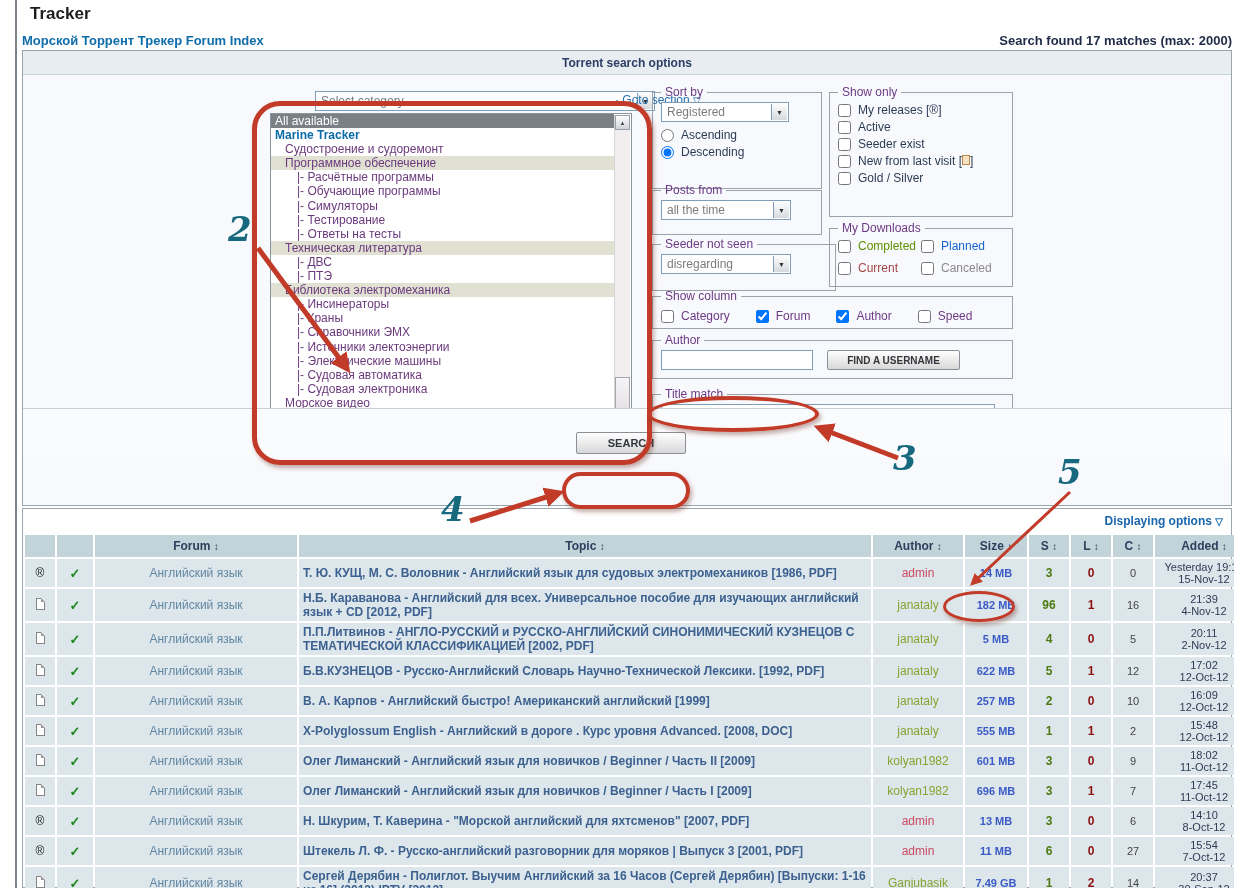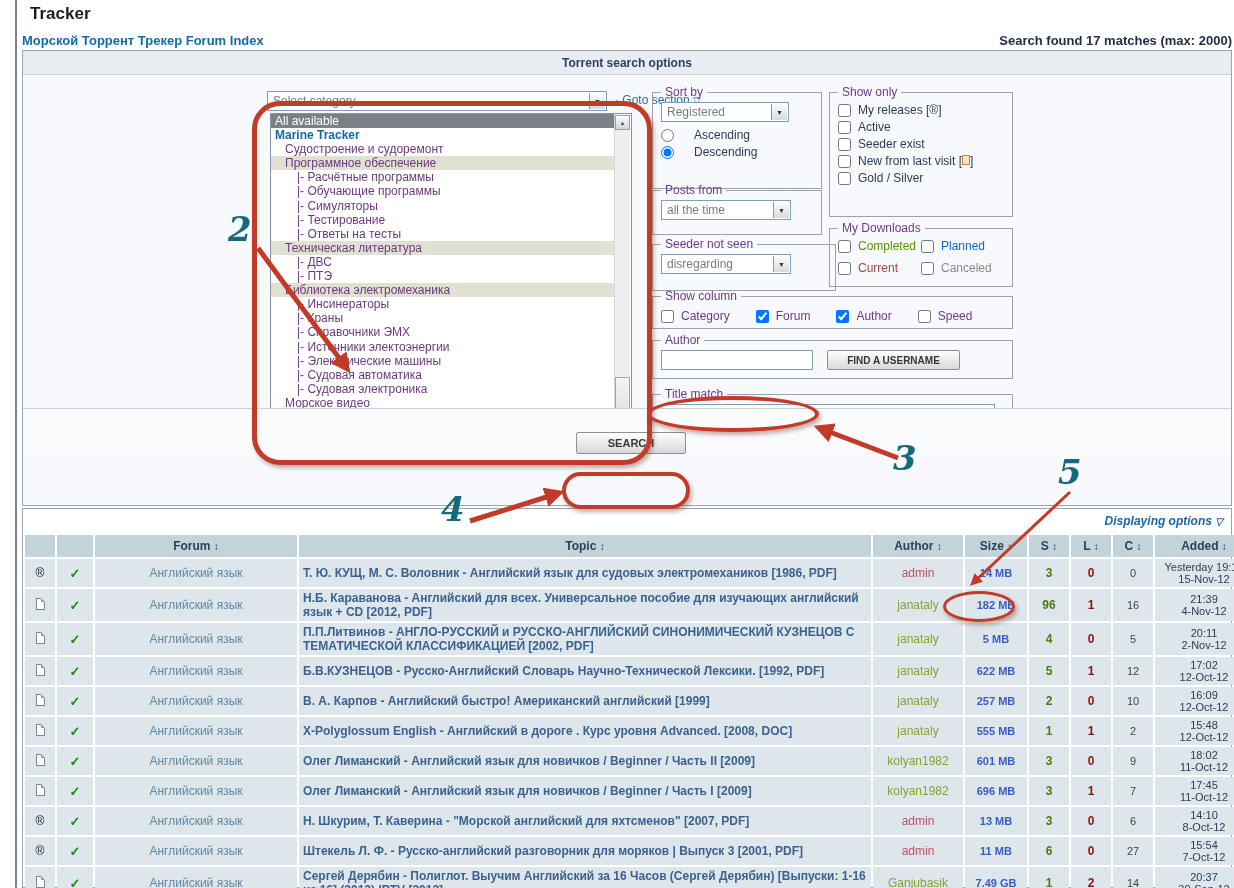--- a/index.html
+++ b/index.html
@@ -14,21 +14,21 @@
   #crumb-row a{color:#0f6dab;font-weight:bold;font-size:13px;}
   #search-found{color:#1f2b47;font-weight:bold;font-size:13px;}
 
   
   #options-box{position:absolute;left:22px;top:50px;width:1210px;height:456px;border:1px solid #9aa6ad;background:#f8f9fc;}
   #options-header{height:24px;background:#e7edf1;border-bottom:1px solid #c9d2d8;text-align:center;
     font-size:12px;font-weight:bold;color:#2c3e66;line-height:24px;}
   #opt-body{position:relative;height:382px;}
 
   .fake-select{position:relative;background:#fff;border:1px solid #7f9db9;height:20px;font-size:12px;color:#7c7c7c;
-    padding:2px 20px 2px 5px;white-space:nowrap;overflow:hidden;}
+    padding:2px 20px 2px 5px;white-space:nowrap;overflow:hidden;margin-left:48px;}
   .dd-btn{position:absolute;right:1px;top:1px;bottom:1px;width:16px;background:linear-gradient(#fdfdfd,#d6d9de);
     border-left:1px solid #7f9db9;display:flex;align-items:center;justify-content:center;font-size:7px;color:#333;}
   #sel-category{position:absolute;left:244px;top:16px;width:340px;}
   #goto-link{position:absolute;left:592px;top:18px;font-size:12px;color:#2570ad;}
   .tri-down{font-size:10px;color:#2570ad;}
 
   
   #cat-list{position:absolute;left:247px;top:38px;width:362px;height:340px;background:#fff;border:1px solid #8a949c;
     overflow:hidden;padding-right:17px;}
   .opt{font-size:12px;line-height:14.1px;color:#6b3a7d;white-space:nowrap;padding-left:14px;}
@@ -50,21 +50,21 @@
   #fs-showonly{left:806px;top:10px;width:184px;height:132px;}
   #fs-posts{left:629px;top:108px;width:170px;height:52px;}
   #fs-mydl{left:806px;top:146px;width:184px;height:66px;}
   #fs-seeder{left:629px;top:162px;width:184px;height:54px;}
   #fs-showcol{left:629px;top:214px;width:361px;height:40px;}
   #fs-author{left:629px;top:258px;width:361px;height:46px;}
   #fs-title{left:629px;top:312px;width:361px;height:68px;}
 
   #fs-sort .fake-select{width:128px;margin:2px 0 6px;}
   #fs-posts .fake-select,#fs-seeder .fake-select{width:130px;margin:2px 0;}
-  .radio-row{display:flex;align-items:center;gap:20px;font-size:12px;color:#2c3b55;margin:3px 0;}
+  .radio-row{display:flex;align-items:center;gap:7px;font-size:12px;color:#2c3b55;margin:3px 0;}
   .cb-row{display:flex;align-items:center;gap:7px;font-size:12px;color:#2c3b55;margin:3px 0;white-space:nowrap;}
   input[type=checkbox],input[type=radio]{width:13px;height:13px;margin:0;}
   #fs-mydl .grid{display:grid;grid-template-columns:1fr 1fr;row-gap:2px;}
   #fs-mydl span[data-color="green"]{color:#5f9000;}
   #fs-mydl span[data-color="blue"]{color:#1565d0;}
   #fs-mydl span[data-color="red"]{color:#a34545;}
   #fs-mydl span[data-color="gray"]{color:#8a8a8a;}
   #fs-showcol .row{display:flex;gap:26px;margin-top:2px;}
   #fs-showcol .cb-row span{color:#6b3a85;}
   .mini-doc-icon{display:inline-block;width:8px;height:10px;background:#f7e3c2;border:1px solid #b8894a;}
@@ -78,21 +78,21 @@
   #allwords-row{display:flex;align-items:center;gap:6px;margin-top:5px;font-size:12px;}
   #allwords-row b{color:#22272e;}
   #search-help{color:#2570ad;font-size:12px;}
 
   
   #search-band{position:absolute;left:0;right:0;bottom:0;height:49px;border-top:1px solid #c9d2d8;background:#fafbfd;}
   #search-btn{position:absolute;left:553px;top:23px;width:110px;height:22px;font-size:11px;}
 
   
   #results-box{position:absolute;left:22px;top:508px;width:1210px;height:380px;border:1px solid #9aa6ad;background:#fff;}
-  #disp-row{height:24px;display:flex;justify-content:flex-end;align-items:center;padding-right:8px;font-style:italic;}
+  #disp-row{height:24px;display:flex;justify-content:flex-end;align-items:center;padding-right:8px;}
   #disp-row a{color:#1a66ad;font-weight:bold;font-size:12px;}
   table{border-collapse:separate;border-spacing:2px;width:1208px;table-layout:fixed;margin:0;}
   th{background:#c2d3d9;color:#2e3f5e;font-size:12px;font-weight:bold;height:22px;padding:2px;}
   .sort-glyph{font-size:10px;}
   td{background:#dde6ea;font-size:12px;padding:2px 4px;vertical-align:middle;}
   td.c{text-align:center;}
   td.topic{color:#3c6190;font-weight:bold;line-height:14px;}
   td.topic a{color:#3c6190;}
   td.forum a{color:#6287a3;}
   td.author a[data-color="red"]{color:#cb4a62;}

